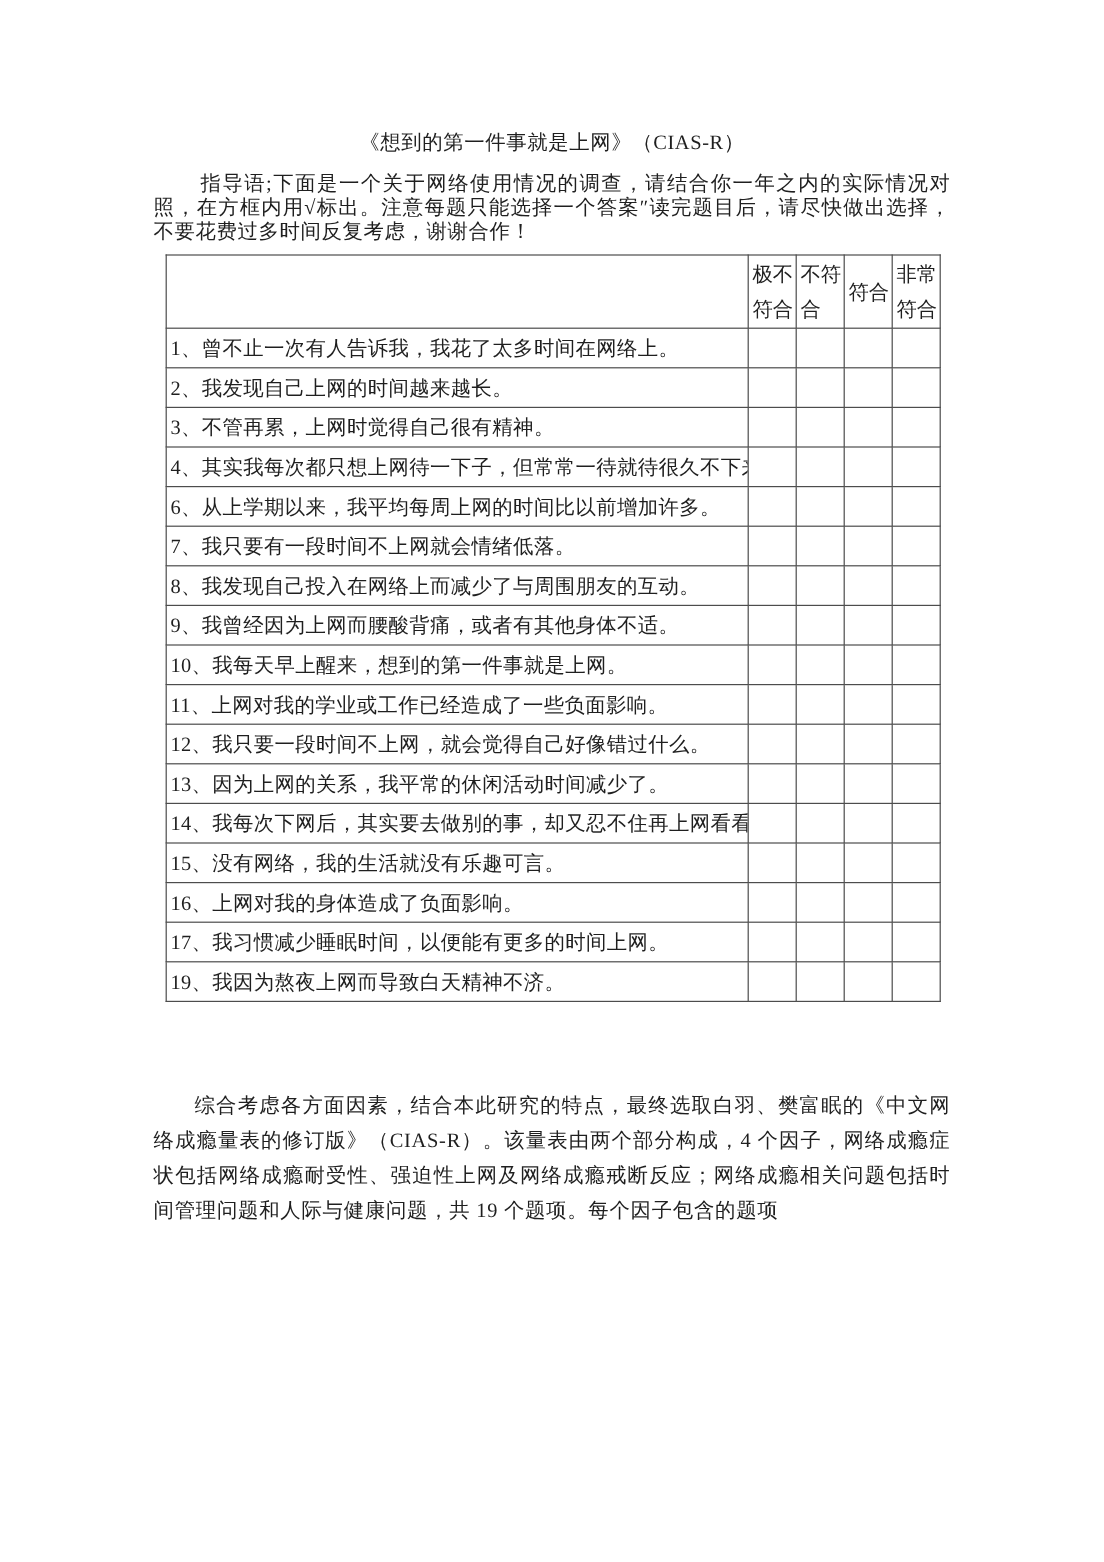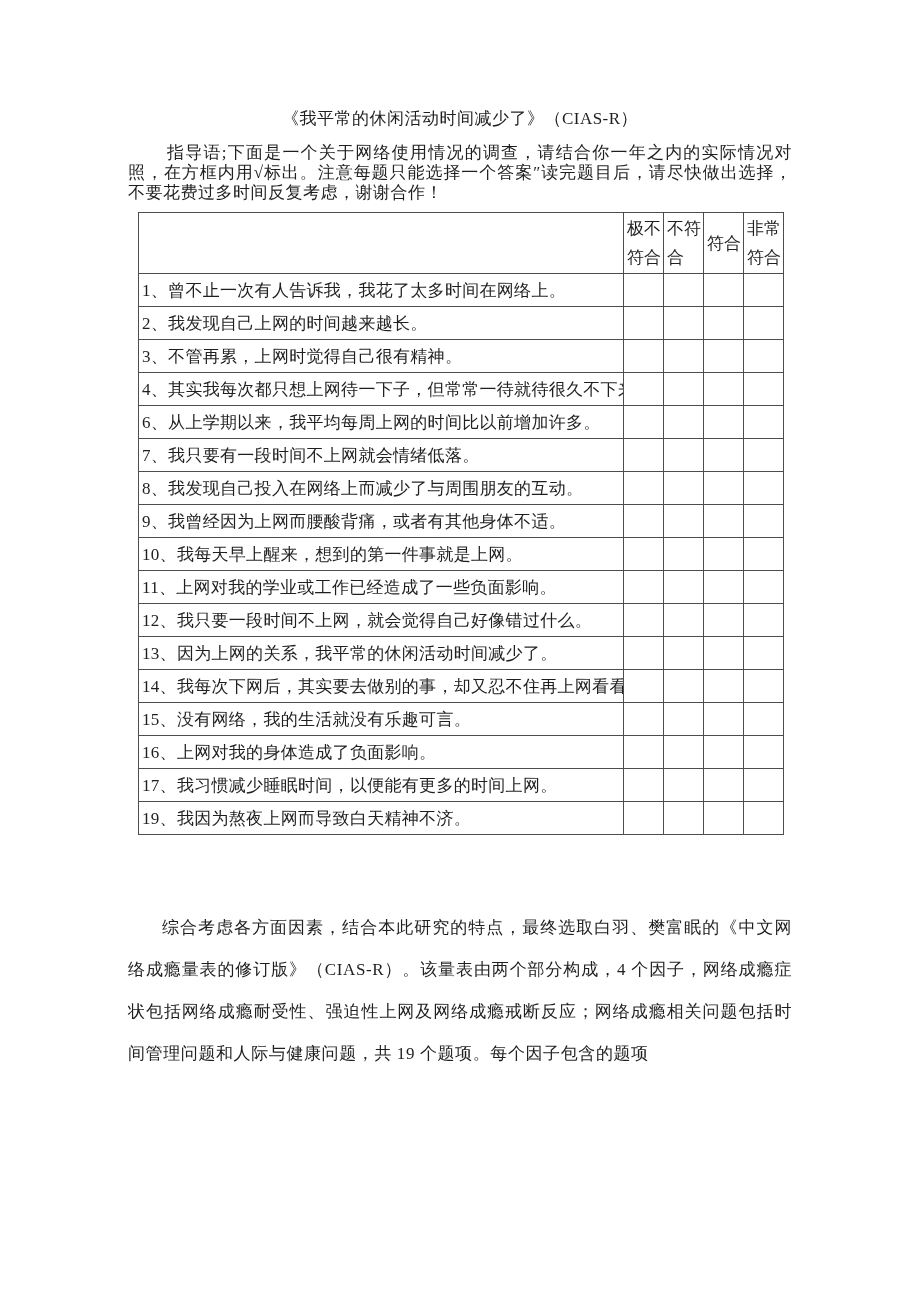--- a/index.html
+++ b/index.html
@@ -73,32 +73,32 @@
     letter-spacing: 0.3px;
     margin-left: 20px;
   }
   table.scale tbody td.a-cell {
     height: 33px;
     background: #ffffff;
   }
   .closing {
     margin: 72px 0 0 0;
     font-size: 17px;
-    line-height: 42px;
+    line-height: 29px;
     text-align: justify;
     text-indent: 2em;
     letter-spacing: 0.6px;
   }
 </style>
 </head>
 <body>
 
 <div class="page">
 
-  <div class="doc-title">《我平常的休闲活动时间减少了》（CIAS-R）</div>
+  <div class="doc-title">《想到的第一件事就是上网》（CIAS-R）</div>
 
   <p class="instructions">指导语;下面是一个关于网络使用情况的调查，请结合你一年之内的实际情况对照，在方框内用√标出。注意每题只能选择一个答案″读完题目后，请尽快做出选择，不要花费过多时间反复考虑，谢谢合作！</p>
 
   <table class="scale">
     <colgroup>
       <col class="q-col">
       <col class="a-col">
         <col class="a-col">
         <col class="a-col">
         <col class="a-col">

